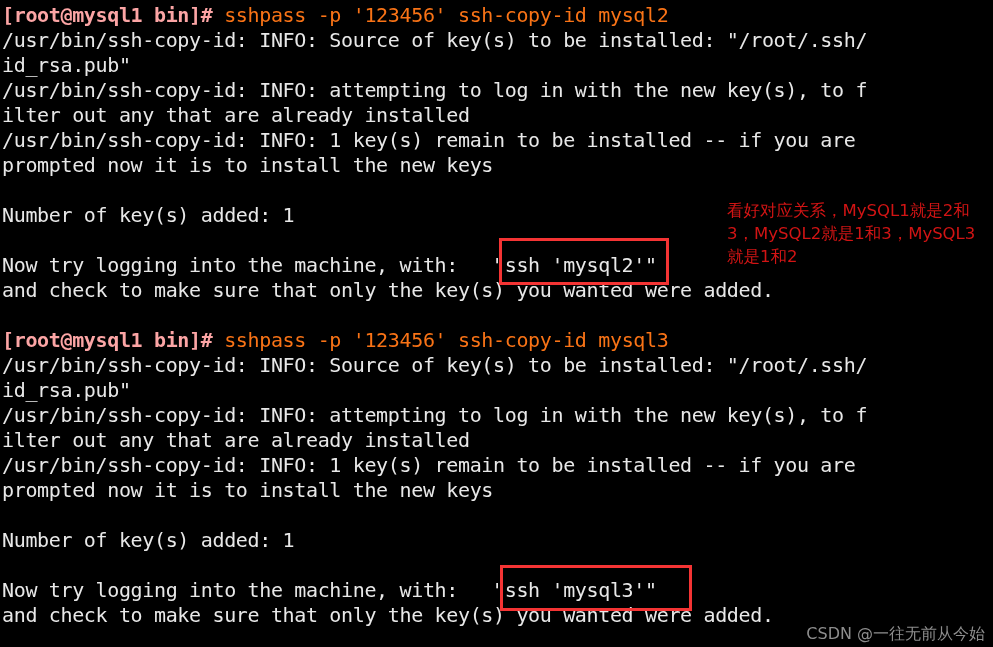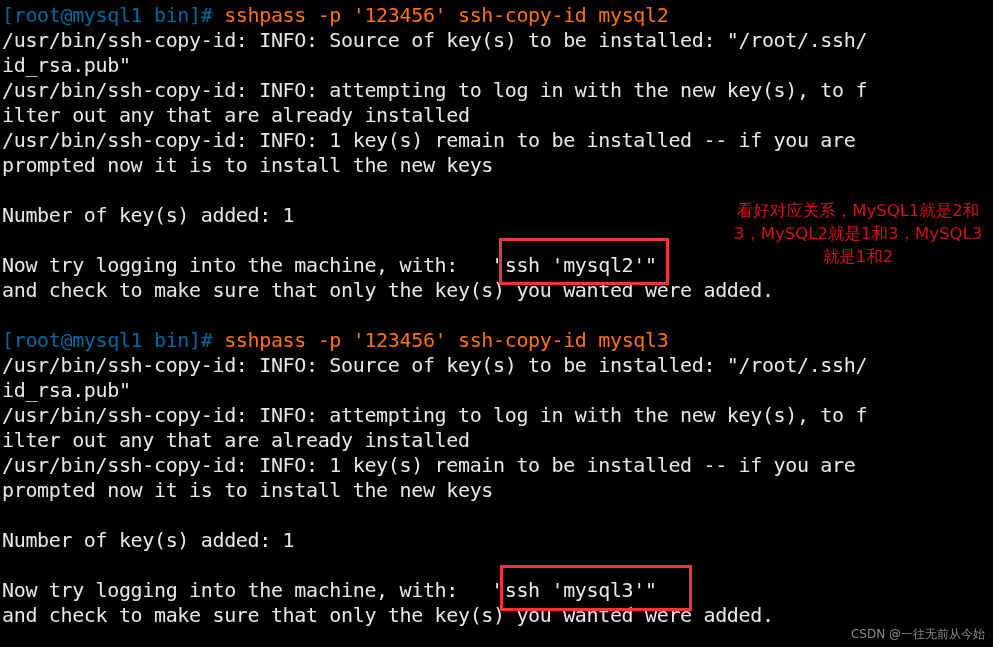--- a/index.html
+++ b/index.html
@@ -37,22 +37,22 @@
   .line {
     height: 25px;
     white-space: pre;
   }
 
   .line.blank {
     height: 25px;
   }
 
   .prompt {
-    color: #0369a1;
-    font-weight: normal;
+    color: #fca5a5;
+    font-weight: bold;
     margin-top: 48px;
   }
 
   .cmd {
     color: #f97316;
     font-weight: normal;
   }
 
   
   .hl-box {
@@ -81,32 +81,32 @@
   .annotation {
     position: absolute;
     left: 727px;
     top: 199px;
     width: 262px;
     color: #d21414;
     font-family: "DejaVu Sans", "Liberation Sans", sans-serif;
     font-size: 16.5px;
     line-height: 23px;
     letter-spacing: 0px;
-    text-align: center;
+    text-align: left;
     word-break: break-all;
   }
 
   
   .watermark {
     position: absolute;
     right: 8px;
     bottom: 2px;
     color: #9a9a9a;
     font-family: "DejaVu Sans", "Liberation Sans", sans-serif;
-    font-size: 12px;
+    font-size: 16px;
     line-height: 22px;
     opacity: 0.92;
     white-space: pre;
   }
 </style>
 </head>
 <body>
 
 <div id="screen">
 

